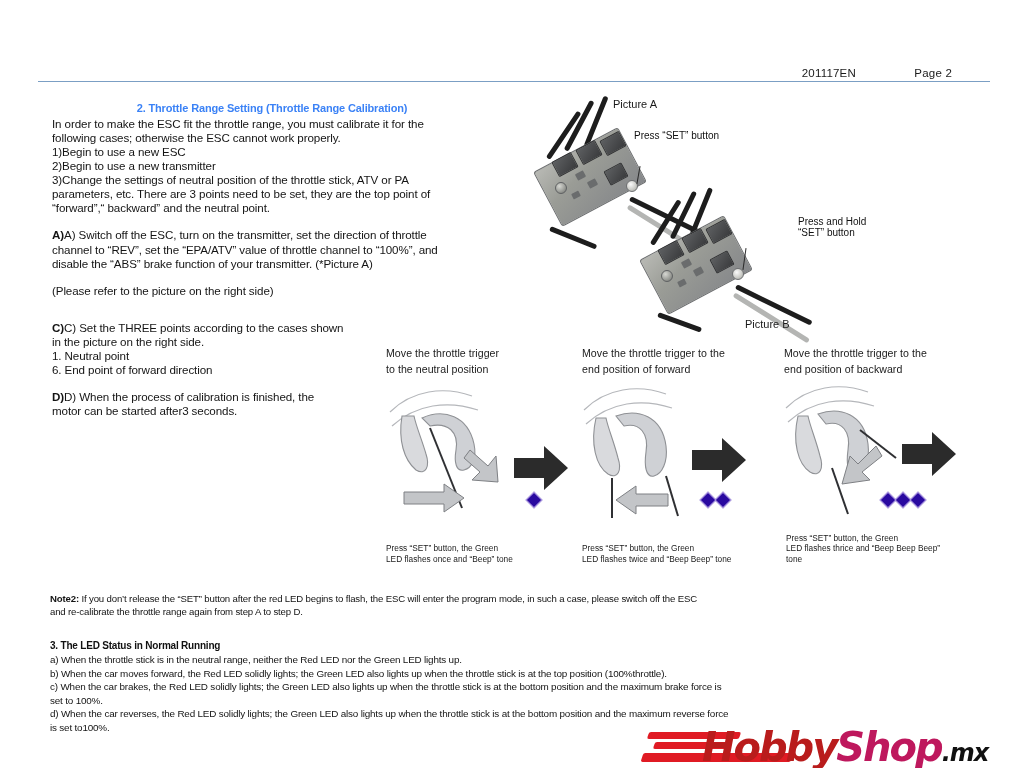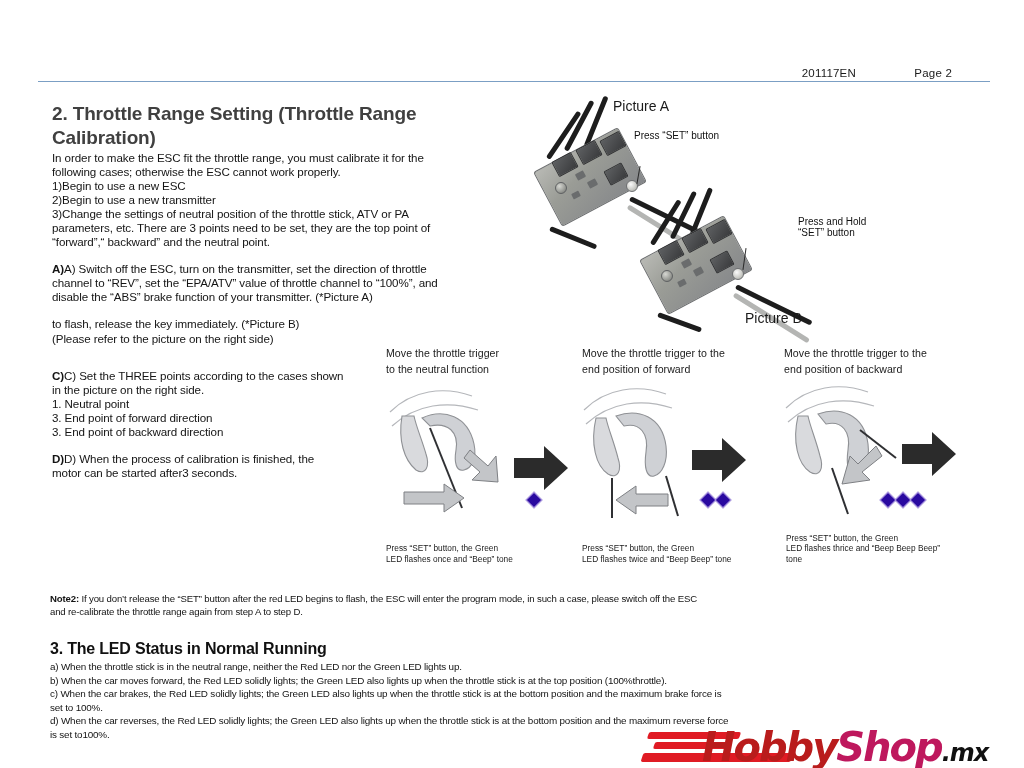--- a/index.html
+++ b/index.html
@@ -31,40 +31,40 @@
     position: absolute; right: 38px; bottom: 3px;
     font-size: 11.5px; color: #1a1a1a; letter-spacing: .2px;
     white-space: nowrap;
   }
 
   
   .left-col {
     position: absolute; left: 52px; top: 78px; width: 440px;
   }
   .sec-title {
-    font-size: 19px; font-weight: bold; letter-spacing: -0.15px;
-    margin: 0 0 1px 0; line-height: 1.25; color: #404040;
+    font-size: 11px; font-weight: bold; letter-spacing: -0.15px;
+    margin: 0 0 1px 0; line-height: 1.25; color: #3b82f6; text-align: center;
   }
   .body-line {
     font-size: 11.6px; line-height: 14.1px; letter-spacing: -0.1px;
     color: #141414; white-space: nowrap;
   }
   .gap { height: 13px; }
   .gap-lg { height: 23px; }
   b.lbl { font-weight: bold; }
 
   
   .photo-area {
     position: absolute; left: 508px; top: 62px; width: 400px; height: 258px;
   }
   .pic-label {
-    position: absolute; font-size: 14px; color: #1a1a1a; white-space: nowrap;
+    position: absolute; font-size: 11px; color: #1a1a1a; white-space: nowrap;
   }
   .pic-a-label { left: 105px; top: 12px; }
-  .pic-b-label { left: 212px; top: 224px; padding-left: 25px; }
+  .pic-b-label { left: 212px; top: 232px; padding-left: 25px; }
   .callout {
     position: absolute; font-size: 10px; color: #111; line-height: 10.5px;
     white-space: nowrap;
   }
   .callout-a { left: 126px; top: 45px; }
   .callout-b { left: 290px; top: 131px; }
   .callout-line {
     position: absolute; background: #2b2b2b;
   }
 
@@ -133,21 +133,21 @@
   .note2 {
     position: absolute; left: 50px; top: 568px; width: 930px;
     font-size: 9.6px; line-height: 13.2px; color: #131313;
     letter-spacing: -0.15px;
   }
   .note2 .nlabel { font-weight: bold; }
   .sec3 {
     position: absolute; left: 50px; top: 616px; width: 940px;
   }
   .sec3-title {
-    font-size: 16px; font-weight: bold; color: #111;
+    font-size: 10px; font-weight: bold; color: #111;
     letter-spacing: -0.2px; margin-bottom: 2px;
   }
   .sec3-line {
     font-size: 9.9px; line-height: 13.6px; color: #131313;
     letter-spacing: -0.18px;
   }
 
   
   .logo {
     position: absolute; left: 648px; top: 702px; width: 352px; height: 48px;
@@ -188,30 +188,28 @@
     <div class="body-line">“forward”,“ backward” and the neutral point.</div>
 
     <div class="gap"></div>
 
     <div class="body-line"><b class="lbl">A)</b><span>A) Switch off the ESC, turn on the transmitter, set the direction of throttle</span></div>
     <div class="body-line">channel to “REV”, set the “EPA/ATV”  value of throttle channel to “100%”, and</div>
     <div class="body-line">disable the “ABS” brake function of your transmitter. (*Picture A)</div>
 
     <div class="gap"></div>
 
-    <div class="body-line">to flash, release the key immediately. (*Picture B)</div>
     <div class="body-line">(Please refer to the picture on the right side)</div>
 
     <div class="gap-lg"></div>
 
     <div class="body-line"><b class="lbl">C)</b><span>C) Set the THREE points according to the cases shown</span></div>
     <div class="body-line">in the picture on the right side.</div>
     <div class="body-line">1. Neutral point</div>
-    <div class="body-line">3. End point of forward direction</div>
-    <div class="body-line">3. End point of backward direction</div>
+    <div class="body-line">6. End point of forward direction</div>
 
     <div class="gap"></div>
 
     <div class="body-line"><b class="lbl">D)</b><span>D) When the process of calibration is finished, the</span></div>
     <div class="body-line">motor can be started after3 seconds.</div>
   </div>
 
   <div class="photo-area">
 
     <div class="esc" style="left:6px; top:22px; width:180px; height:140px;">
@@ -265,21 +263,21 @@
       <div>Press and Hold</div>
       <div>“SET” button</div>
     </div>
   </div>
 
   <div class="panels">
 
     <div class="panel p1">
       <div class="panel-cap">
         <div>Move the throttle trigger</div>
-        <div>to the neutral function</div>
+        <div>to the neutral position</div>
       </div>
       <div class="panel-art">
         <svg width="196" height="140" viewBox="0 0 196 140">
           <g fill="none" stroke="#b5b7bb" stroke-width="1.2">
             <path d="M4 30 C 26 8, 58 4, 86 14"></path>
             <path d="M6 44 C 30 22, 62 18, 92 28"></path>
           </g>
           <path d="M16 34 C 12 58, 18 78, 30 88 C 40 94, 44 84, 40 72 C 36 58, 30 44, 28 34 Z" fill="#d9dadd" stroke="#8f9195" stroke-width="1.1"></path>
           <path d="M36 36 C 58 26, 82 34, 88 62 C 91 76, 86 86, 78 88 C 70 90, 68 80, 70 68 C 73 50, 62 40, 44 44 Z" fill="#cfd1d5" stroke="#8f9195" stroke-width="1.1"></path>
           <line x1="44" y1="46" x2="76" y2="126" stroke="#2f3033" stroke-width="2"></line>

